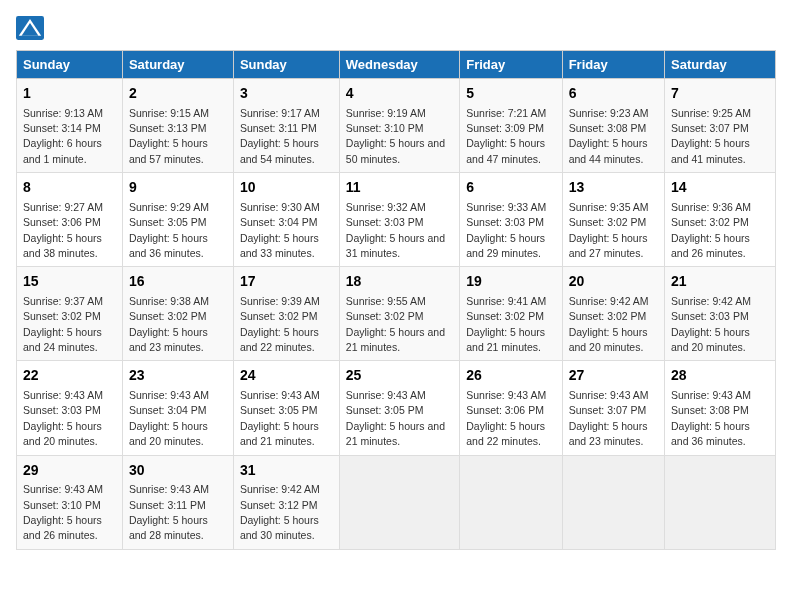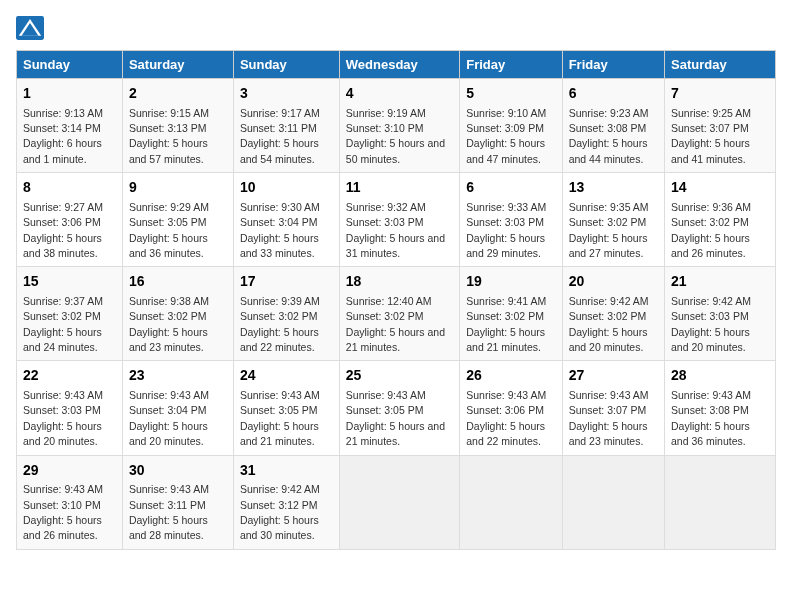--- a/index.html
+++ b/index.html
@@ -124,38 +124,38 @@
         <th>Friday</th>
         <th>Saturday</th>
       </tr>
   </thead>
   <tbody id="calendar-body">
   <tr class="week-row">
         <td><span class="day-number">1</span><span class="day-info">Sunrise: 9:13 AM</span><br><span class="day-info">Sunset: 3:14 PM</span><br><span class="day-info">Daylight: 6 hours and 1 minute.</span></td>
         <td><span class="day-number">2</span><span class="day-info">Sunrise: 9:15 AM</span><br><span class="day-info">Sunset: 3:13 PM</span><br><span class="day-info">Daylight: 5 hours and 57 minutes.</span></td>
         <td><span class="day-number">3</span><span class="day-info">Sunrise: 9:17 AM</span><br><span class="day-info">Sunset: 3:11 PM</span><br><span class="day-info">Daylight: 5 hours and 54 minutes.</span></td>
         <td><span class="day-number">4</span><span class="day-info">Sunrise: 9:19 AM</span><br><span class="day-info">Sunset: 3:10 PM</span><br><span class="day-info">Daylight: 5 hours and 50 minutes.</span></td>
-        <td><span class="day-number">5</span><span class="day-info">Sunrise: 9:10 AM</span><br><span class="day-info">Sunset: 3:09 PM</span><br><span class="day-info">Daylight: 5 hours and 47 minutes.</span></td>
+        <td><span class="day-number">5</span><span class="day-info">Sunrise: 7:21 AM</span><br><span class="day-info">Sunset: 3:09 PM</span><br><span class="day-info">Daylight: 5 hours and 47 minutes.</span></td>
         <td><span class="day-number">6</span><span class="day-info">Sunrise: 9:23 AM</span><br><span class="day-info">Sunset: 3:08 PM</span><br><span class="day-info">Daylight: 5 hours and 44 minutes.</span></td>
         <td><span class="day-number">7</span><span class="day-info">Sunrise: 9:25 AM</span><br><span class="day-info">Sunset: 3:07 PM</span><br><span class="day-info">Daylight: 5 hours and 41 minutes.</span></td>
       </tr>
       <tr class="week-row">
         <td><span class="day-number">8</span><span class="day-info">Sunrise: 9:27 AM</span><br><span class="day-info">Sunset: 3:06 PM</span><br><span class="day-info">Daylight: 5 hours and 38 minutes.</span></td>
         <td><span class="day-number">9</span><span class="day-info">Sunrise: 9:29 AM</span><br><span class="day-info">Sunset: 3:05 PM</span><br><span class="day-info">Daylight: 5 hours and 36 minutes.</span></td>
         <td><span class="day-number">10</span><span class="day-info">Sunrise: 9:30 AM</span><br><span class="day-info">Sunset: 3:04 PM</span><br><span class="day-info">Daylight: 5 hours and 33 minutes.</span></td>
         <td><span class="day-number">11</span><span class="day-info">Sunrise: 9:32 AM</span><br><span class="day-info">Sunset: 3:03 PM</span><br><span class="day-info">Daylight: 5 hours and 31 minutes.</span></td>
         <td><span class="day-number">6</span><span class="day-info">Sunrise: 9:33 AM</span><br><span class="day-info">Sunset: 3:03 PM</span><br><span class="day-info">Daylight: 5 hours and 29 minutes.</span></td>
         <td><span class="day-number">13</span><span class="day-info">Sunrise: 9:35 AM</span><br><span class="day-info">Sunset: 3:02 PM</span><br><span class="day-info">Daylight: 5 hours and 27 minutes.</span></td>
         <td><span class="day-number">14</span><span class="day-info">Sunrise: 9:36 AM</span><br><span class="day-info">Sunset: 3:02 PM</span><br><span class="day-info">Daylight: 5 hours and 26 minutes.</span></td>
       </tr>
       <tr class="week-row">
         <td><span class="day-number">15</span><span class="day-info">Sunrise: 9:37 AM</span><br><span class="day-info">Sunset: 3:02 PM</span><br><span class="day-info">Daylight: 5 hours and 24 minutes.</span></td>
         <td><span class="day-number">16</span><span class="day-info">Sunrise: 9:38 AM</span><br><span class="day-info">Sunset: 3:02 PM</span><br><span class="day-info">Daylight: 5 hours and 23 minutes.</span></td>
         <td><span class="day-number">17</span><span class="day-info">Sunrise: 9:39 AM</span><br><span class="day-info">Sunset: 3:02 PM</span><br><span class="day-info">Daylight: 5 hours and 22 minutes.</span></td>
-        <td><span class="day-number">18</span><span class="day-info">Sunrise: 12:40 AM</span><br><span class="day-info">Sunset: 3:02 PM</span><br><span class="day-info">Daylight: 5 hours and 21 minutes.</span></td>
+        <td><span class="day-number">18</span><span class="day-info">Sunrise: 9:55 AM</span><br><span class="day-info">Sunset: 3:02 PM</span><br><span class="day-info">Daylight: 5 hours and 21 minutes.</span></td>
         <td><span class="day-number">19</span><span class="day-info">Sunrise: 9:41 AM</span><br><span class="day-info">Sunset: 3:02 PM</span><br><span class="day-info">Daylight: 5 hours and 21 minutes.</span></td>
         <td><span class="day-number">20</span><span class="day-info">Sunrise: 9:42 AM</span><br><span class="day-info">Sunset: 3:02 PM</span><br><span class="day-info">Daylight: 5 hours and 20 minutes.</span></td>
         <td><span class="day-number">21</span><span class="day-info">Sunrise: 9:42 AM</span><br><span class="day-info">Sunset: 3:03 PM</span><br><span class="day-info">Daylight: 5 hours and 20 minutes.</span></td>
       </tr>
       <tr class="week-row">
         <td><span class="day-number">22</span><span class="day-info">Sunrise: 9:43 AM</span><br><span class="day-info">Sunset: 3:03 PM</span><br><span class="day-info">Daylight: 5 hours and 20 minutes.</span></td>
         <td><span class="day-number">23</span><span class="day-info">Sunrise: 9:43 AM</span><br><span class="day-info">Sunset: 3:04 PM</span><br><span class="day-info">Daylight: 5 hours and 20 minutes.</span></td>
         <td><span class="day-number">24</span><span class="day-info">Sunrise: 9:43 AM</span><br><span class="day-info">Sunset: 3:05 PM</span><br><span class="day-info">Daylight: 5 hours and 21 minutes.</span></td>
         <td><span class="day-number">25</span><span class="day-info">Sunrise: 9:43 AM</span><br><span class="day-info">Sunset: 3:05 PM</span><br><span class="day-info">Daylight: 5 hours and 21 minutes.</span></td>
         <td><span class="day-number">26</span><span class="day-info">Sunrise: 9:43 AM</span><br><span class="day-info">Sunset: 3:06 PM</span><br><span class="day-info">Daylight: 5 hours and 22 minutes.</span></td>

